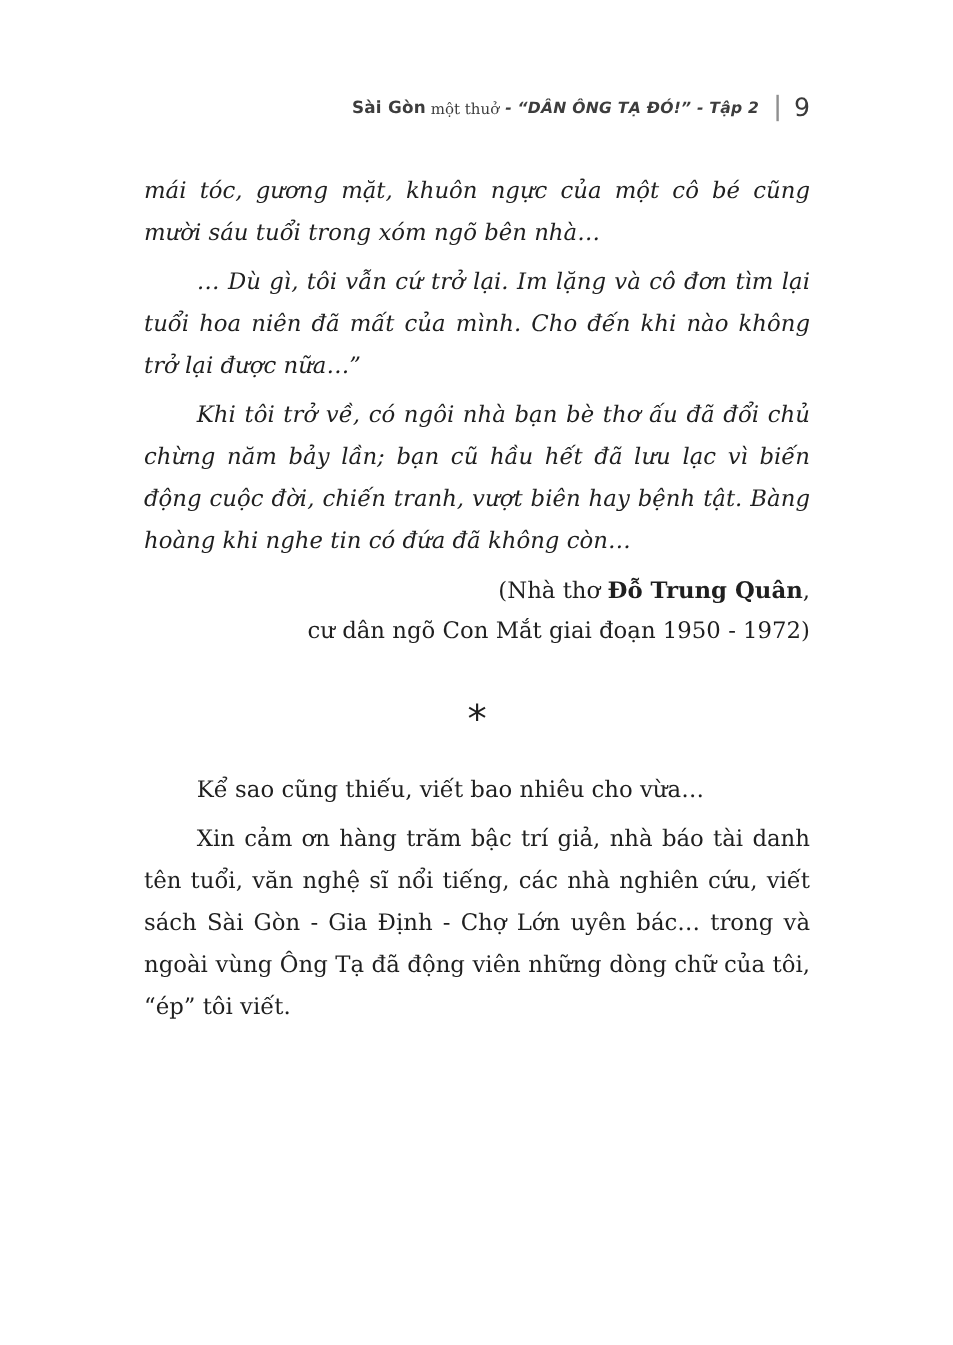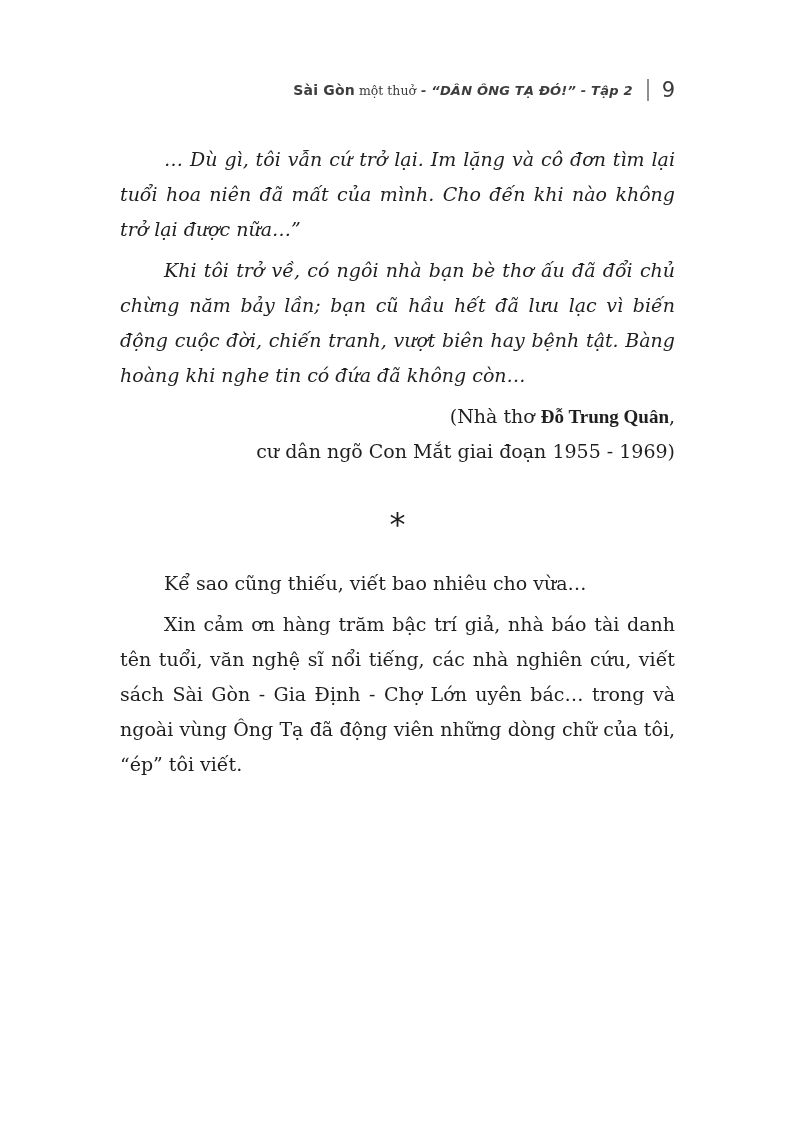--- a/index.html
+++ b/index.html
@@ -59,21 +59,21 @@
   }
   .q { font-style: italic; text-indent: 44px; }
   .q.noindent { text-indent: 0; }
   .b { text-indent: 44px; }
   .attr {
     text-align: right !important;
     text-indent: 0;
     margin: 0 0 0 0 !important;
     line-height: 34px !important;
   }
-  .attr strong { font-weight: bold; font-family: Liberation Serif, serif; }
+  .attr strong { font-weight: bold; }
   .star {
     text-align: center;
     font-size: 32px;
     line-height: 32px;
     margin: 40px 0 26px 0;
     color: #1f1f1f;
     font-family: "DejaVu Sans", sans-serif;
   }
 </style>
 </head>
@@ -84,25 +84,26 @@
   <div class="header">
     <span class="h-main">Sài Gòn</span>
     <span class="h-script">một thuở</span>
     <span class="h-rest">- “DÂN ÔNG TẠ ĐÓ!” - Tập 2</span>
     <span class="h-bar"></span>
     <span class="h-num">9</span>
   </div>
 
   <div class="content">
 
+    <p class="q noindent">mái tóc, gương mặt, khuôn ngực của một cô bé cũng mười sáu tuổi trong xóm ngõ bên nhà…</p>
     <p class="q">… Dù gì, tôi vẫn cứ trở lại. Im lặng và cô đơn tìm lại tuổi hoa niên đã mất của mình. Cho đến khi nào không trở lại được nữa…”</p>
     <p class="q">Khi tôi trở về, có ngôi nhà bạn bè thơ ấu đã đổi chủ chừng năm bảy lần; bạn cũ hầu hết đã lưu lạc vì biến động cuộc đời, chiến tranh, vượt biên hay bệnh tật. Bàng hoàng khi nghe tin có đứa đã không còn…</p>
 
     <p class="attr"><span>(Nhà thơ </span><strong>Đỗ Trung Quân</strong><span>,</span></p>
-    <p class="attr">cư dân ngõ Con Mắt giai đoạn 1955 - 1969)</p>
+    <p class="attr">cư dân ngõ Con Mắt giai đoạn 1950 - 1972)</p>
 
     <div class="star">*</div>
 
     <p class="b">Kể sao cũng thiếu, viết bao nhiêu cho vừa…</p>
     <p class="b">Xin cảm ơn hàng trăm bậc trí giả, nhà báo tài danh tên tuổi, văn nghệ sĩ nổi tiếng, các nhà nghiên cứu, viết sách Sài Gòn - Gia Định - Chợ Lớn uyên bác… trong và ngoài vùng Ông Tạ đã động viên những dòng chữ của tôi, “ép” tôi viết.</p>
 
   </div>
 
 </div>
 

